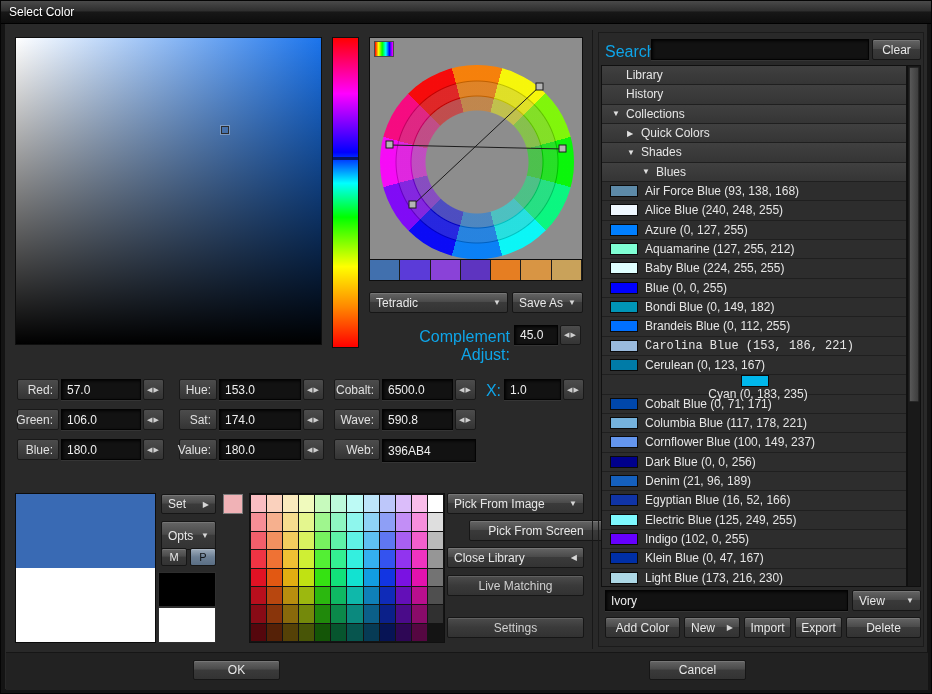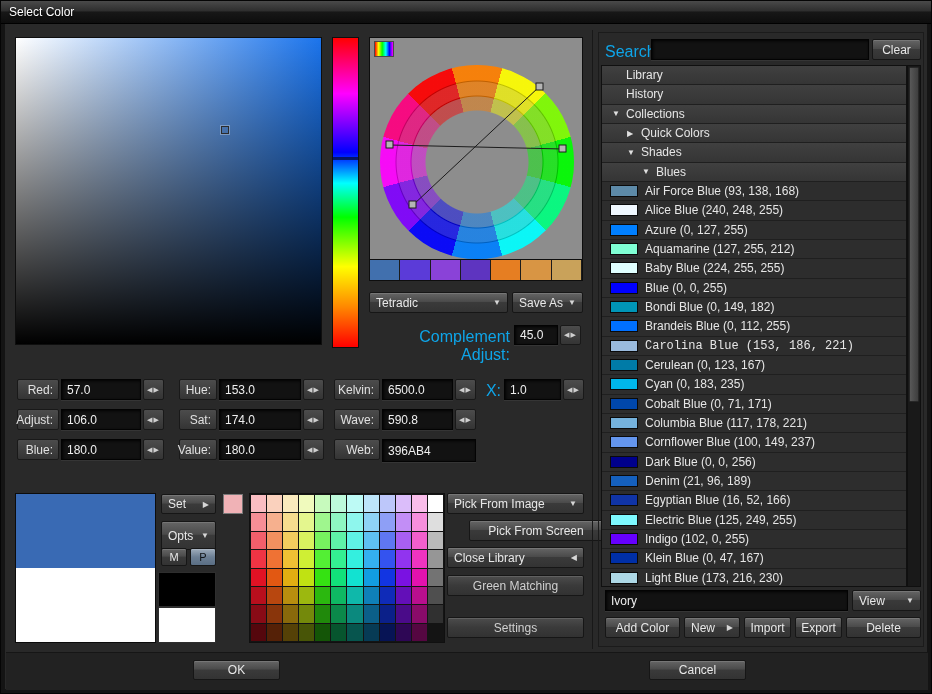--- a/index.html
+++ b/index.html
@@ -135,28 +135,28 @@
   <div class="label" style="left:368px;top:327px;width:141px;text-align:right">Complement Adjust:</div>
   <input class="field" style="left: 513px; top: 324px; width: 44px; height: 20px;" value="45.0">
   <div class="stepper" style="left:559px;top:324px;width:21px;height:20px">◀▶</div>
 
   <div class="chip" style="left:16px;top:378px;width:42px;height:21px">Red:</div>
   <input class="field" style="left: 60px; top: 378px; width: 80px; height: 21px;" value="57.0">
   <div class="stepper" style="left:142px;top:378px;width:21px;height:21px">◀▶</div>
   <div class="chip" style="left:178px;top:378px;width:38px;height:21px">Hue:</div>
   <input class="field" style="left: 218px; top: 378px; width: 82px; height: 21px;" value="153.0">
   <div class="stepper" style="left:302px;top:378px;width:21px;height:21px">◀▶</div>
-  <div class="chip" style="left:333px;top:378px;width:46px;height:21px">Kelvin:</div>
+  <div class="chip" style="left:333px;top:378px;width:46px;height:21px">Cobalt:</div>
   <input class="field" style="left: 381px; top: 378px; width: 71px; height: 21px;" value="6500.0">
   <div class="stepper" style="left:454px;top:378px;width:21px;height:21px">◀▶</div>
   <div class="label" style="left:484px;top:381px;width:16px;text-align:right">X:</div>
   <input class="field" style="left: 503px; top: 378px; width: 57px; height: 21px;" value="1.0">
   <div class="stepper" style="left:562px;top:378px;width:21px;height:21px">◀▶</div>
 
-  <div class="chip" style="left:16px;top:408px;width:42px;height:21px">Adjust:</div>
+  <div class="chip" style="left:16px;top:408px;width:42px;height:21px">Green:</div>
   <input class="field" style="left: 60px; top: 408px; width: 80px; height: 21px;" value="106.0">
   <div class="stepper" style="left:142px;top:408px;width:21px;height:21px">◀▶</div>
   <div class="chip" style="left:178px;top:408px;width:38px;height:21px">Sat:</div>
   <input class="field" style="left: 218px; top: 408px; width: 82px; height: 21px;" value="174.0">
   <div class="stepper" style="left:302px;top:408px;width:21px;height:21px">◀▶</div>
   <div class="chip" style="left:333px;top:408px;width:46px;height:21px">Wave:</div>
   <input class="field" style="left: 381px; top: 408px; width: 71px; height: 21px;" value="590.8">
   <div class="stepper" style="left:454px;top:408px;width:21px;height:21px">◀▶</div>
 
   <div class="chip" style="left:16px;top:438px;width:42px;height:21px">Blue:</div>
@@ -288,21 +288,21 @@
 
   <div class="btn spread" style="left:446px;top:492px;width:137px;height:21px">
     <span>Pick From Image</span>
     <span class="arr">▼</span>
   </div>
   <div class="btn" style="left:468px;top:519px;width:134px;height:21px">Pick From Screen</div>
   <div class="btn spread" style="left:446px;top:546px;width:137px;height:21px">
     <span>Close Library</span>
     <span class="arr">◀</span>
   </div>
-  <div class="btn dim" style="left:446px;top:574px;width:137px;height:21px">Green Matching</div>
+  <div class="btn dim" style="left:446px;top:574px;width:137px;height:21px">Live Matching</div>
   <div class="btn dim" style="left:446px;top:616px;width:137px;height:21px">Settings</div>
 
   <div class="vsep"></div>
   <div class="panel-frame"></div>
 
   <div class="label" style="left:604px;top:42px">Search</div>
   <input class="field" style="left: 650px; top: 38px; width: 218px; height: 21px;" value="">
   <div class="btn" style="left:871px;top:38px;width:49px;height:21px">Clear</div>
 
   <div class="list">
@@ -363,21 +363,21 @@
         <span>Brandeis Blue (0, 112, 255)</span>
       </div>
       <div class="lrow crow" style="padding-left: 8px; font-family: Liberation Mono, monospace;">
         <span class="swatch" style="background: rgb(153, 186, 221);"></span>
         <span>Carolina Blue (153, 186, 221)</span>
       </div>
       <div class="lrow crow" style="padding-left: 8px;">
         <span class="swatch" style="background: rgb(0, 123, 167);"></span>
         <span>Cerulean (0, 123, 167)</span>
       </div>
-      <div class="lrow crow" style="padding-left: 8px;">
+      <div class="lrow crow" style="padding-left: 8px; flex-direction: column;">
         <span class="swatch" style="background: rgb(0, 183, 235);"></span>
         <span>Cyan (0, 183, 235)</span>
       </div>
       <div class="lrow crow" style="padding-left: 8px;">
         <span class="swatch" style="background: rgb(0, 71, 171);"></span>
         <span>Cobalt Blue (0, 71, 171)</span>
       </div>
       <div class="lrow crow" style="padding-left: 8px;">
         <span class="swatch" style="background: rgb(117, 178, 221);"></span>
         <span>Columbia Blue (117, 178, 221)</span>

